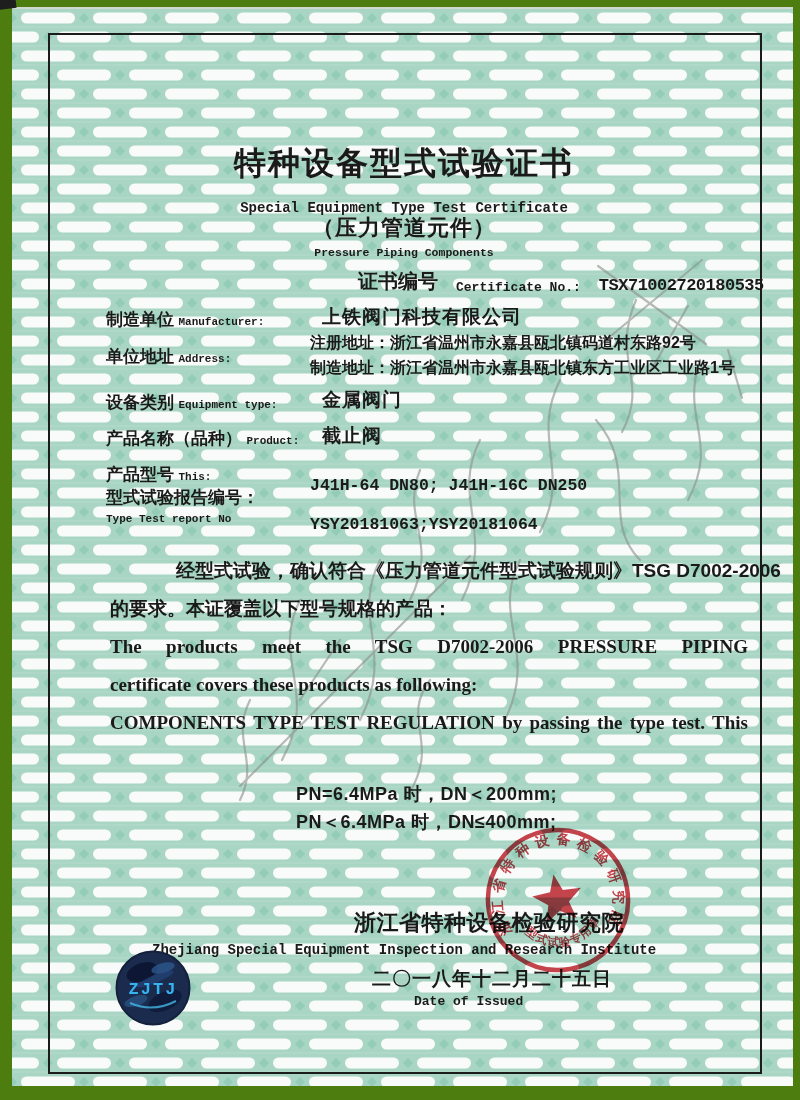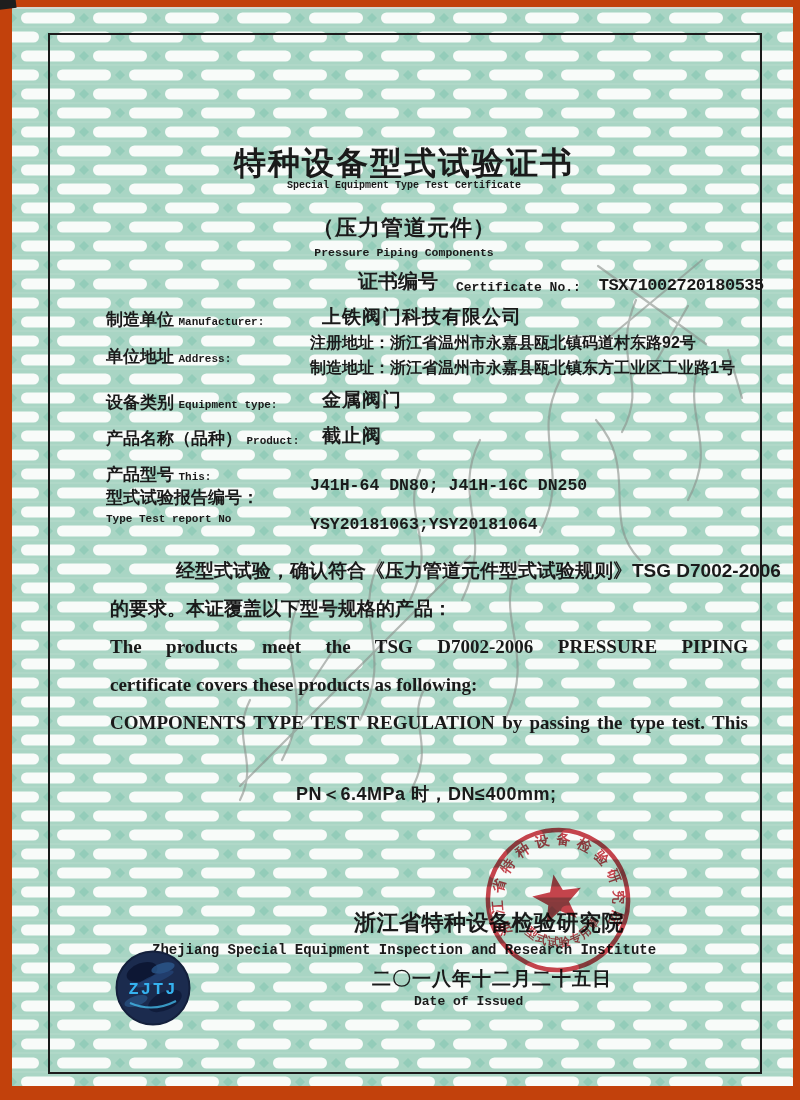--- a/index.html
+++ b/index.html
@@ -1,28 +1,28 @@
 <!DOCTYPE html>
 <html><head>
 <meta charset="utf-8">
 <style>
   html,body{margin:0;padding:0;}
   .page{
     position:relative; width:800px; height:1100px;
-    background:#c2410c; overflow:hidden;
+    background:#4d7c0f; overflow:hidden;
     font-family:"Liberation Sans", sans-serif;
     color:#1a1a1a;
   }
   .abs{position:absolute;}
   .center{left:48px; width:712px; text-align:center;}
   .zh{font-family:"Liberation Sans", sans-serif;}
   .mono{font-family:"Liberation Mono", monospace;}
 
   .title-zh{top:142px; font-size:32px; font-weight:700; letter-spacing:2px;}
-  .title-en{top:180px; font-size:10px; font-weight:700;}
+  .title-en{top:200px; font-size:14px; font-weight:700;}
   .paren-zh{top:213px; font-size:22px; font-weight:600; letter-spacing:1px;}
   .paren-en{top:246px; font-size:11.5px; font-weight:700;}
 
   .certno-row{top:268px; left:358px; display:flex; align-items:flex-end; gap:18px; white-space:nowrap;}
   .certno-zh{font-size:20px; font-weight:700;}
   .certno-en{font-size:13px; font-weight:700;}
   .certno-val{font-size:17px; font-weight:700; letter-spacing:-0.5px;}
 
   .lbl{left:106px; white-space:nowrap;}
   .lbl-zh{font-size:17px; font-weight:600;}
@@ -157,20 +157,21 @@
 
   <div class="abs decl">
     <div class="decl-line decl-indent zh">经型式试验，确认符合《压力管道元件型式试验规则》TSG D7002-2006</div>
     <div class="decl-line zh">的要求。本证覆盖以下型号规格的产品：</div>
     <div class="decl-en">The products meet the TSG D7002-2006 PRESSURE PIPING</div>
     <div class="decl-en decl-en-last">certificate covers these products as following:</div>
     <div class="decl-en">COMPONENTS TYPE TEST REGULATION by passing the type test. This</div>
   </div>
 
   <div class="abs specs">
+    <div class="spec-line zh">PN=6.4MPa 时，DN＜200mm;</div>
     <div class="spec-line zh">PN＜6.4MPa 时，DN≤400mm;</div>
   </div>
 
   <div class="abs issuer-zh zh">浙江省特种设备检验研究院</div>
   <div class="abs issuer-en mono">Zhejiang Special Equipment Inspection and Research Institute</div>
   <div class="abs date-zh zh">二〇一八年十二月二十五日</div>
   <div class="abs date-en mono">Date of Issued</div>
 
   <svg class="abs stamp" width="154" height="154">
     <defs>

